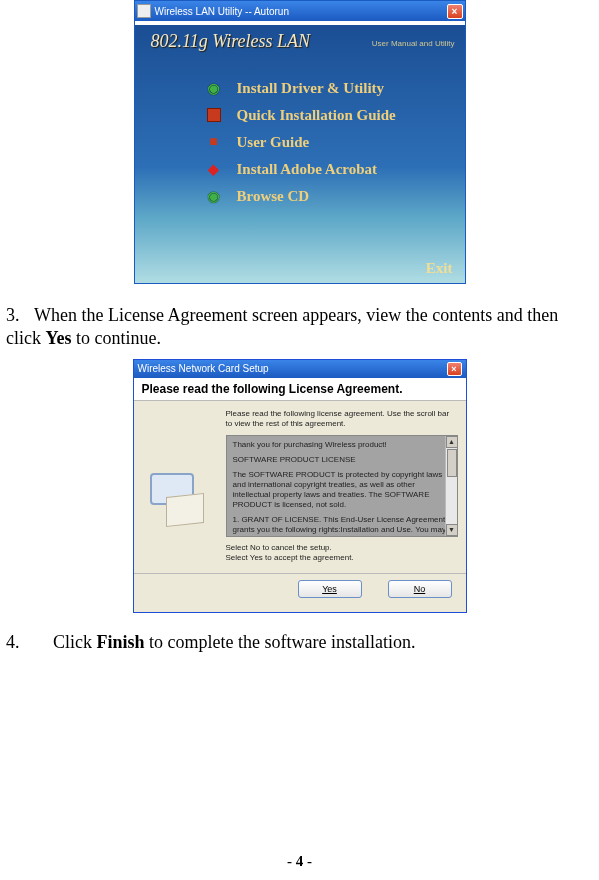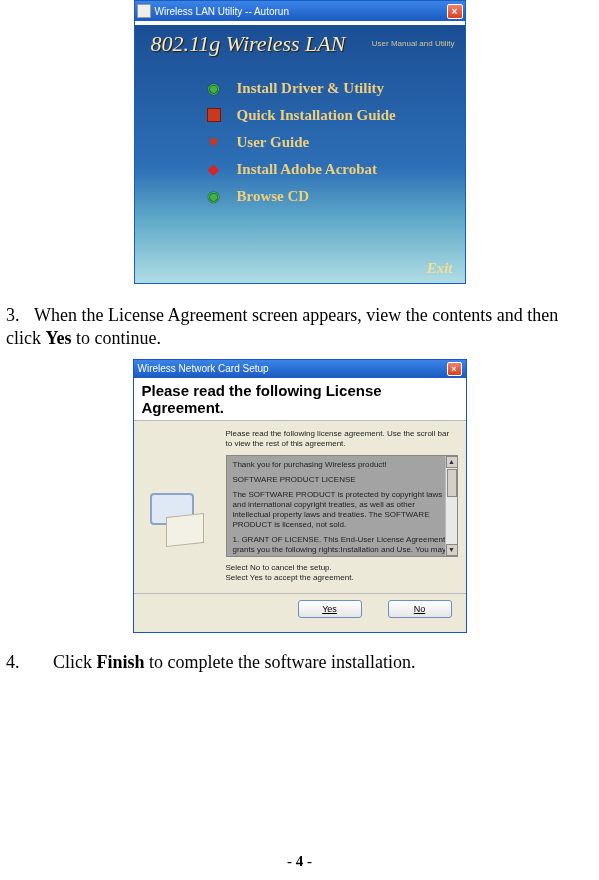--- a/index.html
+++ b/index.html
@@ -56,21 +56,21 @@
   }
   .banner {
     height: 40px;
     margin: 4px 10px 0;
     position: relative;
   }
   .banner .banner-main {
     font-family: "Times New Roman", serif;
     font-style: italic;
     color: #f3e9c8;
-    font-size: 22px;
+    font-size: 18px;
     text-shadow: 1px 1px 1px #2a1c00;
     position: absolute; left: 6px; top: 6px;
   }
   .banner .banner-sub {
     position: absolute; right: 0; top: 14px;
     font-family: Tahoma, sans-serif;
     font-size: 8px;
     color: #d1c68f;
   }
 
@@ -97,21 +97,20 @@
   .ic-disc   { color: #3fb147; text-shadow:0 0 1px #000; }
   .ic-square { background:#c73a1d; width:14px; height:14px; border:1px solid #7a1800; }
   .ic-book   { color:#c73a1d; }
   .ic-pdf    { color:#d22; }
   .ic-cd     { color:#3fb147; text-shadow:0 0 1px #000; }
   .exit {
     position: absolute;
     right: 12px;
     bottom: 6px;
     color: #f2de96;
-    font-style: italic;
     font-weight: bold;
     font-size: 15px;
   }
 
   
   .step {
     margin: 18px 0 8px 0;
     line-height: 1.3;
   }
   .step .num {
@@ -144,21 +143,21 @@
   .license .lic-title .close2 {
     width:15px;height:14px;
     background:linear-gradient(to bottom,#f08070,#d8411e);
     border:1px solid #fff; border-radius:2px;
     color:#fff;font-size:9px;text-align:center;line-height:12px;font-weight:bold;
   }
   .lic-banner {
     background:#fff;
     border-bottom:1px solid #bbb;
     padding:4px 8px;
-    font-size:15px;
+    font-size:12px;
     font-weight:bold;
   }
   .lic-body {
     background:#ece9d8;
     padding:8px 8px 14px 8px;
     font-size:8px;
     color:#222;
     position: relative;
   }
   .lic-intro { margin-left: 84px; margin-bottom:6px; line-height:1.25; }

